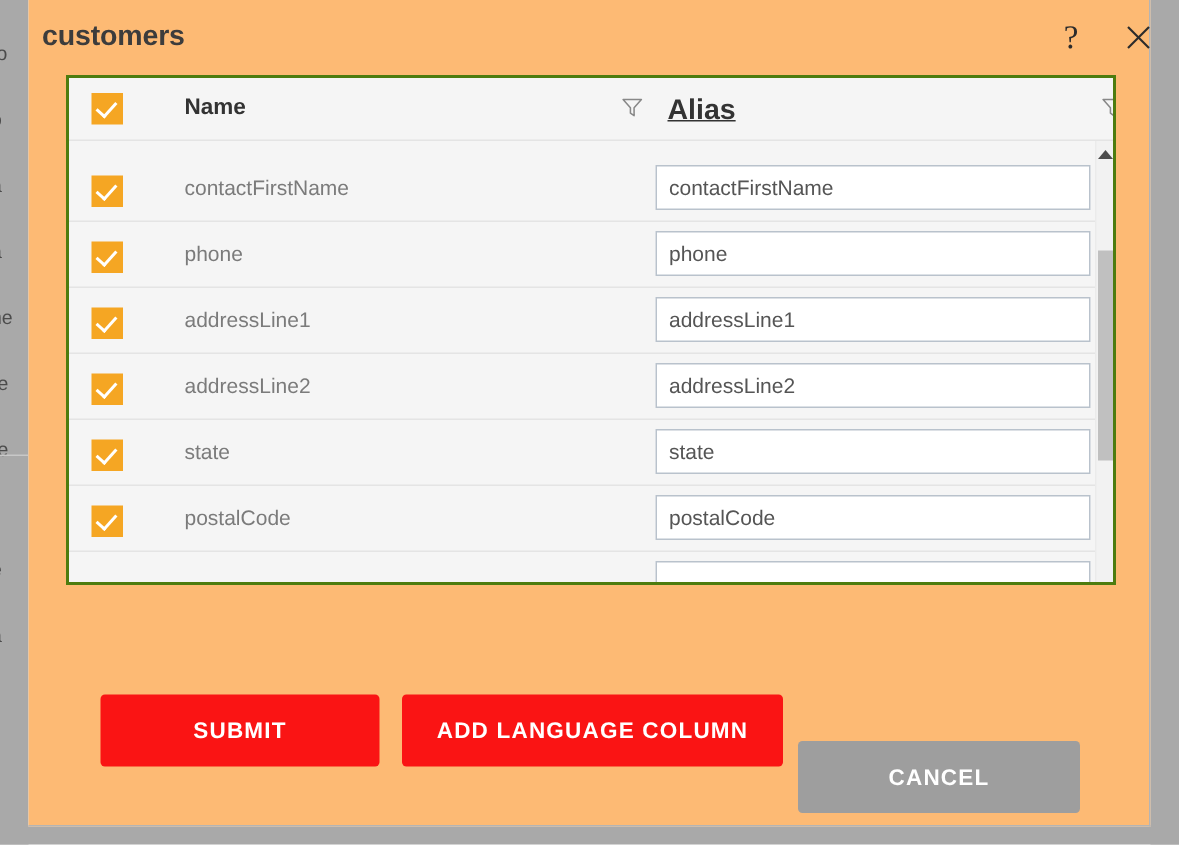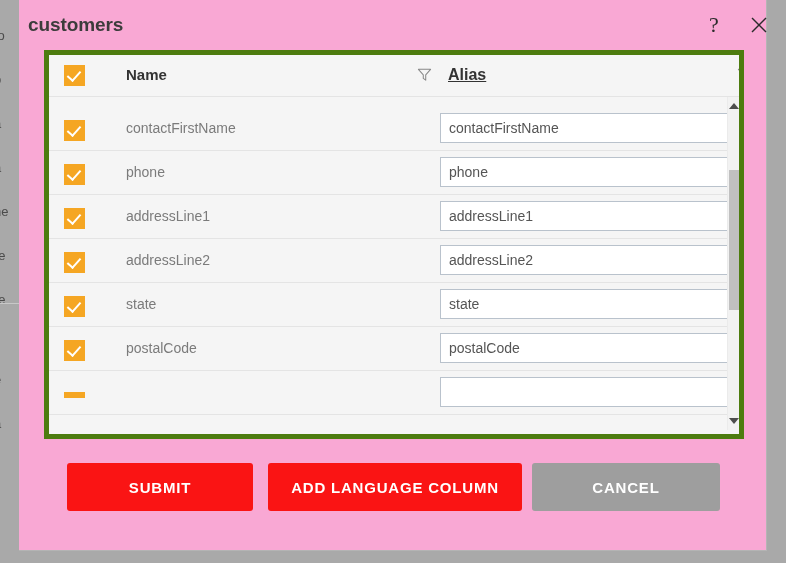--- a/index.html
+++ b/index.html
@@ -49,21 +49,21 @@
     background: #c8c8c8;
   }
 
   
   #modal {
     position: absolute;
     left: 19px;
     top: 0px;
     width: 748px;
     height: 551px;
-    background: #f9a8d4;
+    background: #fdba74;
     border-right: 1px solid #b4b4b4;
     border-bottom: 1px solid #b4b4b4;
     box-sizing: border-box;
     box-shadow: 0 0 0 0 rgba(0,0,0,0);
   }
   #modal-shadow-right {
     position: absolute;
     left: 767px; top: 0;
     width: 19px; height: 563px;
     background: #a9a9a9;
@@ -105,23 +105,23 @@
     font-size: 22px;
     font-weight: normal;
     line-height: 1;
     font-family: "Liberation Serif", serif;
   }
 
   
   #grid-panel {
     position: absolute;
     left: 25px; top: 50px;
-    width: 700px; height: 389px;
+    width: 700px; height: 340px;
     background: #f5f5f5;
-    border: 5px solid #4d7c0f;
+    border: 2px solid #4d7c0f;
     box-sizing: border-box;
     overflow: hidden;
   }
 
   
   #grid-header {
     position: relative;
     height: 41px;
     background: #f5f5f5;
     border-bottom: 1px solid #e4e4e4;
@@ -138,21 +138,21 @@
     color: #333333;
   }
   #header-name-filter {
     position: absolute;
     left: 368px; top: 12px;
     cursor: pointer;
   }
   #header-alias-label {
     position: absolute;
     left: 399px; top: 11px;
-    font-size: 16px;
+    font-size: 19px;
     font-weight: bold;
     color: #333333;
     text-decoration: underline;
   }
   #header-alias-filter {
     position: absolute;
     left: 688px; top: 12px;
     cursor: pointer;
   }
 
@@ -283,20 +283,21 @@
   }
   #add-language-button {
     left: 249px;
     width: 254px;
     background: #fa1414;
   }
   #cancel-button {
     left: 513px;
     width: 188px;
     background: #9e9e9e;
+    margin-top: 31px;
   }
 
   
   .checkbox {
     width: 21px; height: 21px;
     background: #f5a623;
     display: inline-block;
     position: relative;
     cursor: pointer;
     box-sizing: border-box;

